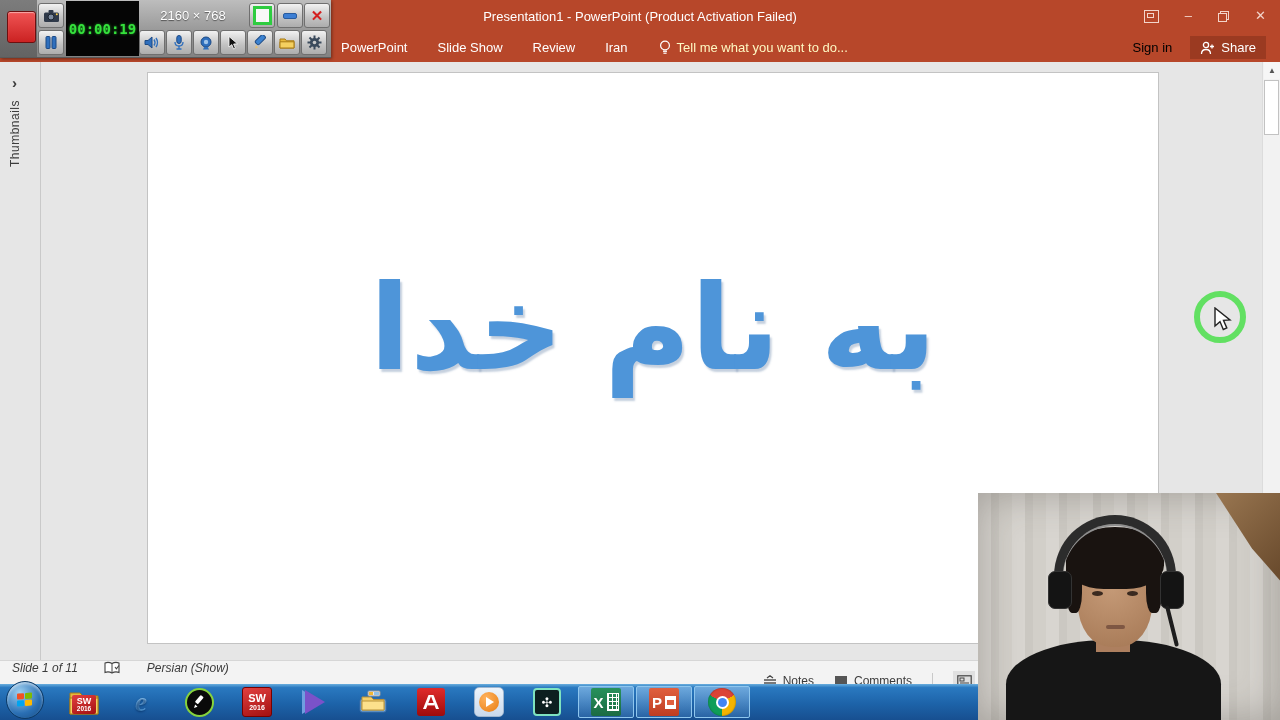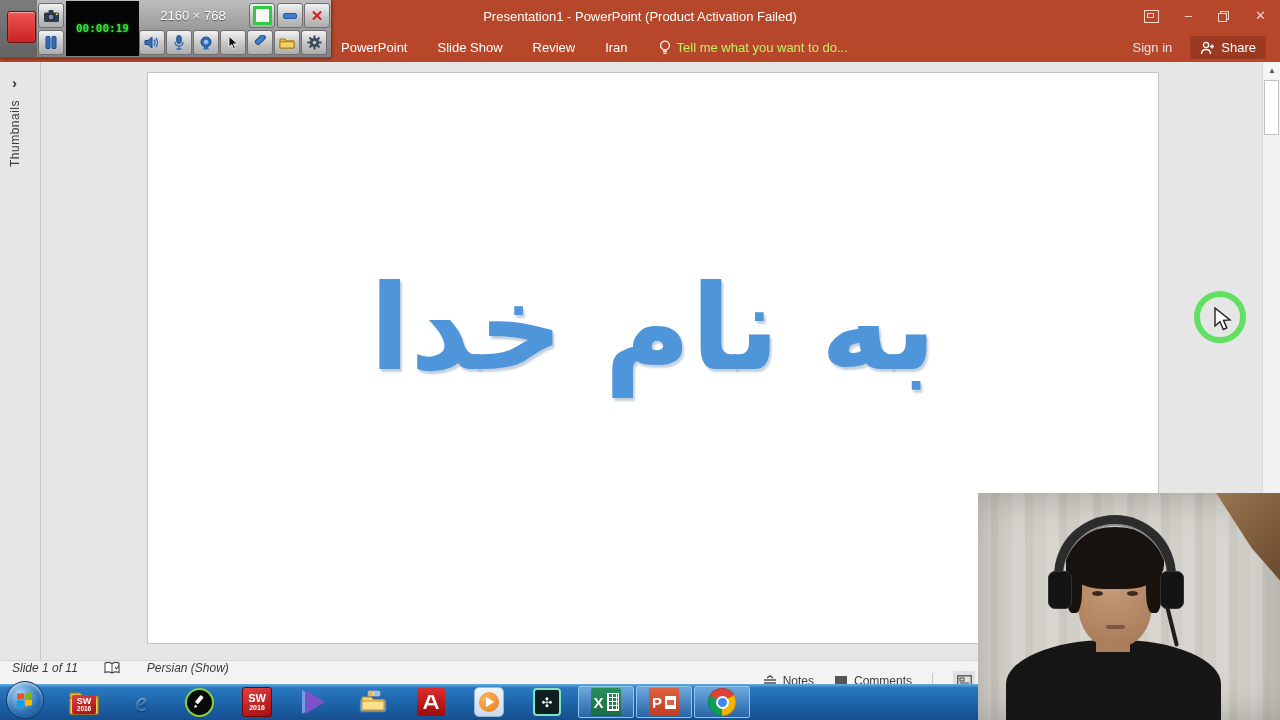--- a/index.html
+++ b/index.html
@@ -16,41 +16,41 @@
   .restore-glyph i{position:absolute;border:1px solid #f3d5cb;width:7px;height:7px;display:block;}
   .restore-glyph i:first-child{right:0;top:0;}
   .restore-glyph i:last-child{left:0;bottom:0;background:#b7472a;}
   .ribbonopt-glyph{width:13px;height:11px;border:1px solid #f3d5cb;position:relative;}
   .ribbonopt-glyph i{position:absolute;left:2px;top:2px;width:5px;height:3px;border:1px solid #f3d5cb;}
 
   
   .tabrow{position:absolute;left:0;top:33px;width:1280px;height:29px;background:#b7472a;}
   .tabs{position:absolute;left:326px;top:0;height:29px;display:flex;align-items:center;}
   .tab{color:#fff;font-size:13px;padding:0 15px;height:29px;display:flex;align-items:center;}
-  .tellme{display:flex;align-items:center;gap:6px;color:#bef264;font-size:13px;margin-left:16px;}
+  .tellme{display:flex;align-items:center;gap:6px;color:#fef9c3;font-size:13px;margin-left:16px;}
   .ribbon-right{position:absolute;right:14px;top:3px;display:flex;align-items:center;gap:18px;}
-  .signin{color:#e5e5e5;font-size:13px;}
+  .signin{color:#000000;font-size:13px;}
   .share-btn{display:flex;align-items:center;gap:6px;background:#9b3a21;color:#fff;
     font-size:13px;padding:4px 10px;}
 
   
   .recorder{position:absolute;left:0;top:0;width:331px;height:57px;
     background:linear-gradient(180deg,#bdbdbd,#989898 55%,#828282);
     border-bottom:1px solid #5a5a5a;box-shadow:1px 1px 3px rgba(0,0,0,.4);}
   .rec-left{position:absolute;left:0;top:0;width:37px;height:57px;
     background:linear-gradient(180deg,#7c7c7c,#636363);}
   .rec-stop{position:absolute;left:7px;top:11px;width:27px;height:30px;border-radius:3px;
     background:linear-gradient(180deg,#f05454,#cb2222);border:1px solid #6d0f0f;
     box-shadow:inset 0 1px 1px rgba(255,255,255,.5);}
   .rbtn{position:absolute;width:26px;height:25px;border:1px solid #6f6f6f;border-radius:3px;
     background:linear-gradient(180deg,#f2f2f2,#c2c2c2 60%,#adadad);
     display:flex;align-items:center;justify-content:center;box-sizing:border-box;}
   .lcd{position:absolute;left:66px;top:1px;width:73px;height:55px;background:#050505;
     display:flex;align-items:center;justify-content:center;
-    font-family:"DejaVu Sans Mono",monospace;font-size:11px;font-weight:bold;
+    font-family:"DejaVu Sans Mono",monospace;font-size:14px;font-weight:bold;
     color:#35e23c;text-shadow:0 0 3px #1f9f27;letter-spacing:0px;}
   .res-label{position:absolute;left:140px;top:3px;width:106px;height:24px;
     display:flex;align-items:center;justify-content:center;color:#fff;font-size:13px;
     text-shadow:0 1px 1px rgba(0,0,0,.5);}
   .green-sq{width:13px;height:13px;border:3px solid #2ecc40;background:#f8f8f8;}
   .min-dash{width:12px;height:4px;border-radius:2px;background:#3d7fd4;border:1px solid #2a5c9e;}
   .close-x{color:#d42020;font-size:15px;font-weight:bold;line-height:1;}
 
   
   .editor{position:absolute;left:0;top:62px;width:1280px;height:598px;background:#e6e6e6;}

